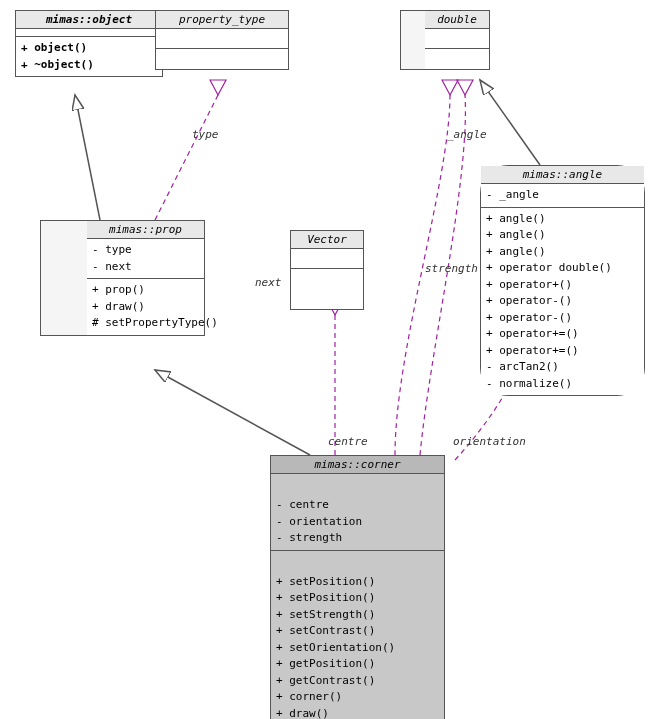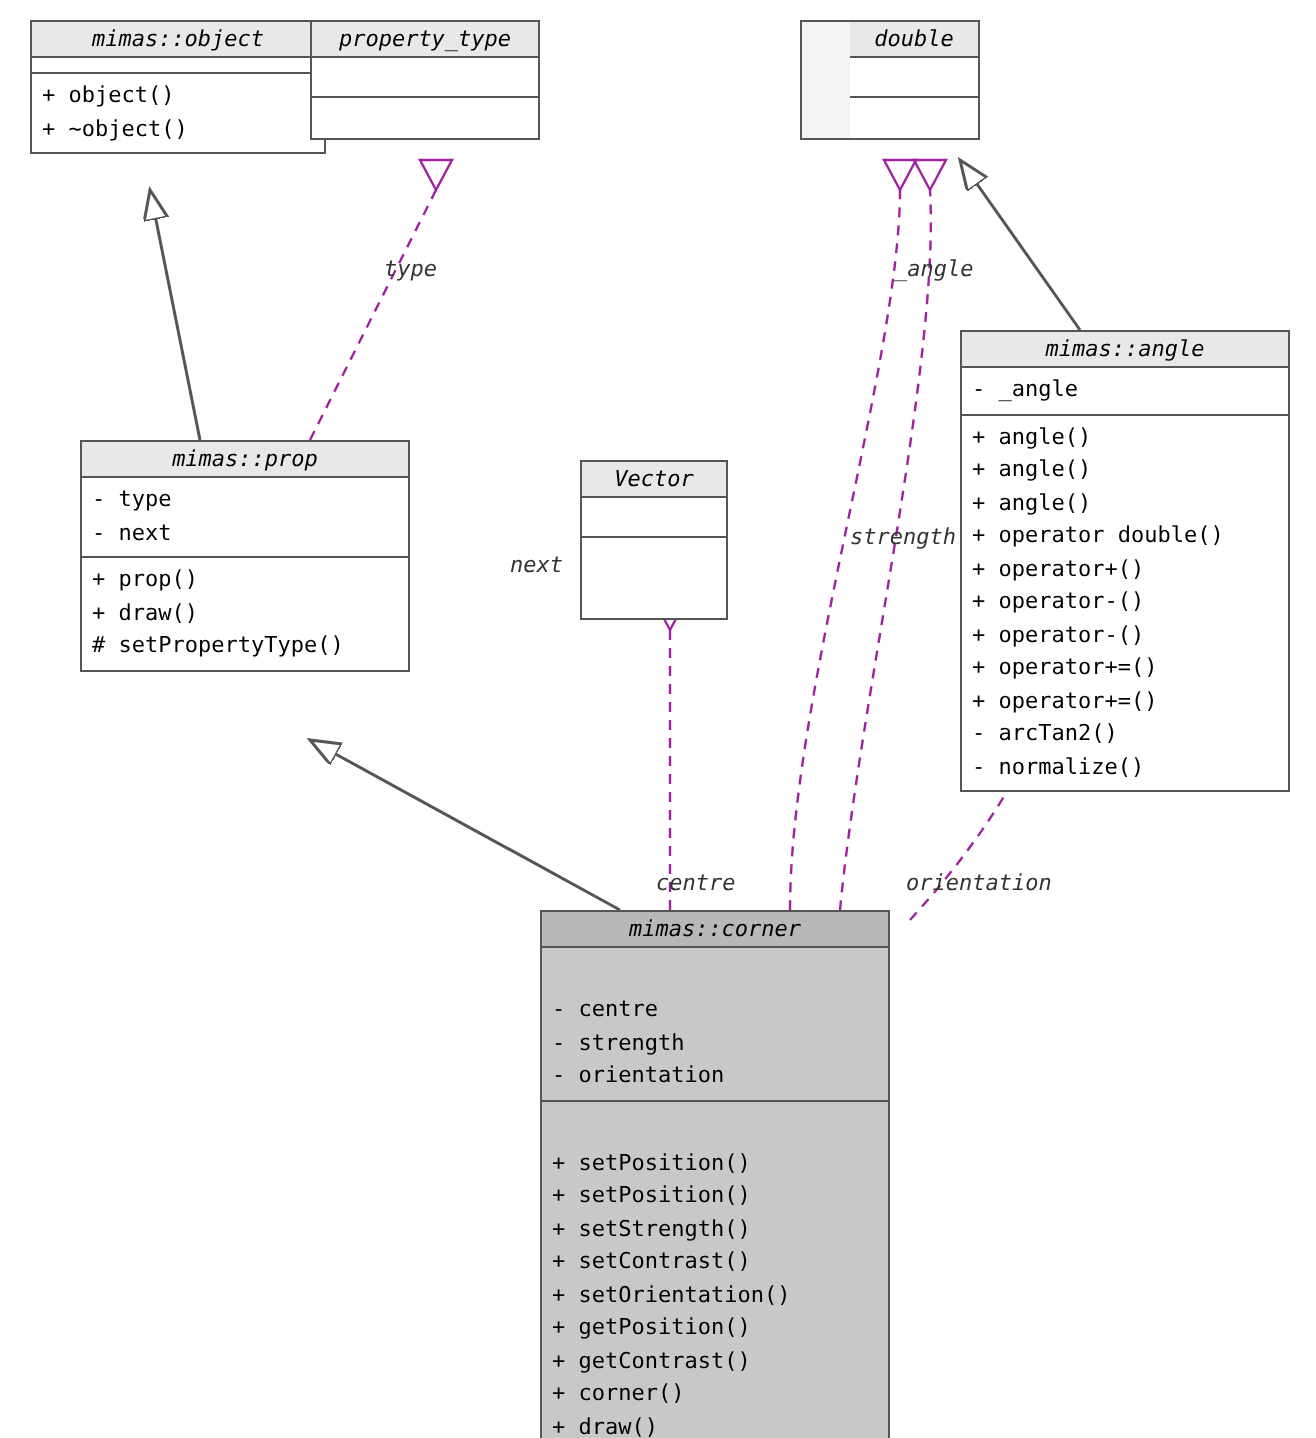--- a/index.html
+++ b/index.html
@@ -101,61 +101,61 @@
   <path d="M 420 455 C 430 350 470 180 465 95" stroke="#a020a0" stroke-width="1.2" stroke-dasharray="5,4" fill="none"></path>
   <polygon points="457,80 465,95 473,80" fill="none" stroke="#a020a0" stroke-width="1.2"></polygon>
 
   <path d="M 455 460 C 510 400 545 330 545 260" stroke="#a020a0" stroke-width="1.2" stroke-dasharray="5,4" fill="none"></path>
   <polygon points="537,247 545,262 553,247" fill="none" stroke="#a020a0" stroke-width="1.2"></polygon>
 
   <line x1="540" y1="165" x2="480" y2="80" stroke="#555" stroke-width="1.5" marker-end="url(#arrow-hollow)"></line>
 
 </svg>
 
-<div class="uml-box" style="left:15px; top:10px; width:148px;">
+<div class="uml-box" style="left:15px; top:10px; width:148px;font-weight:bold;">
   <div class="header">mimas::object</div>
   <div class="section" style="min-height:8px;"></div>
   <div class="section">
     <div>+ object()</div>
     <div>+ ~object()</div>
   </div>
 </div>
 
-<div class="uml-box" style="left:155px; top:10px; width:115px;">
+<div class="uml-box" style="left:155px; top:10px; width:134px;">
   <div class="header">property_type</div>
   <div class="section" style="min-height:20px;"></div>
   <div class="section" style="min-height:20px;"></div>
 </div>
 
 <div class="uml-box" style="left:400px; top:10px; width:90px;padding-left:24px;">
   <div class="header">double</div>
   <div class="section" style="min-height:20px;"></div>
   <div class="section" style="min-height:20px;"></div>
 </div>
 
-<div class="uml-box" style="left:40px; top:220px; width:165px;">
+<div class="uml-box" style="left:40px; top:220px; width:165px;padding-left:46px;">
   <div class="header">mimas::prop</div>
   <div class="section">
     <div>- type</div>
     <div>- next</div>
   </div>
   <div class="section">
     <div>+ prop()</div>
     <div>+ draw()</div>
     <div># setPropertyType()</div>
   </div>
 </div>
 
 <div class="uml-box" style="left:290px; top:230px; width:74px;">
   <div class="header">Vector</div>
   <div class="section" style="min-height:20px;"></div>
   <div class="section" style="min-height:40px;"></div>
 </div>
 
-<div class="uml-box" style="left:480px; top:165px; width:165px;">
+<div class="uml-box" style="left:480px; top:165px; width:165px;border-radius:28px;">
   <div class="header">mimas::angle</div>
   <div class="section">
     <div>- _angle</div>
   </div>
   <div class="section">
     <div>+ angle()</div>
     <div>+ angle()</div>
     <div>+ angle()</div>
     <div>+ operator double()</div>
     <div>+ operator+()</div>
@@ -165,22 +165,22 @@
     <div>+ operator+=()</div>
     <div>- arcTan2()</div>
     <div>- normalize()</div>
   </div>
 </div>
 
 <div class="uml-box corner-box" style="left:270px; top:455px; width:175px;">
   <div class="header">mimas::corner</div>
   <div class="section">
     <div>- centre</div>
+    <div>- orientation</div>
     <div>- strength</div>
-    <div>- orientation</div>
   </div>
   <div class="section">
     <div>+ setPosition()</div>
     <div>+ setPosition()</div>
     <div>+ setStrength()</div>
     <div>+ setContrast()</div>
     <div>+ setOrientation()</div>
     <div>+ getPosition()</div>
     <div>+ getContrast()</div>
     <div>+ corner()</div>

